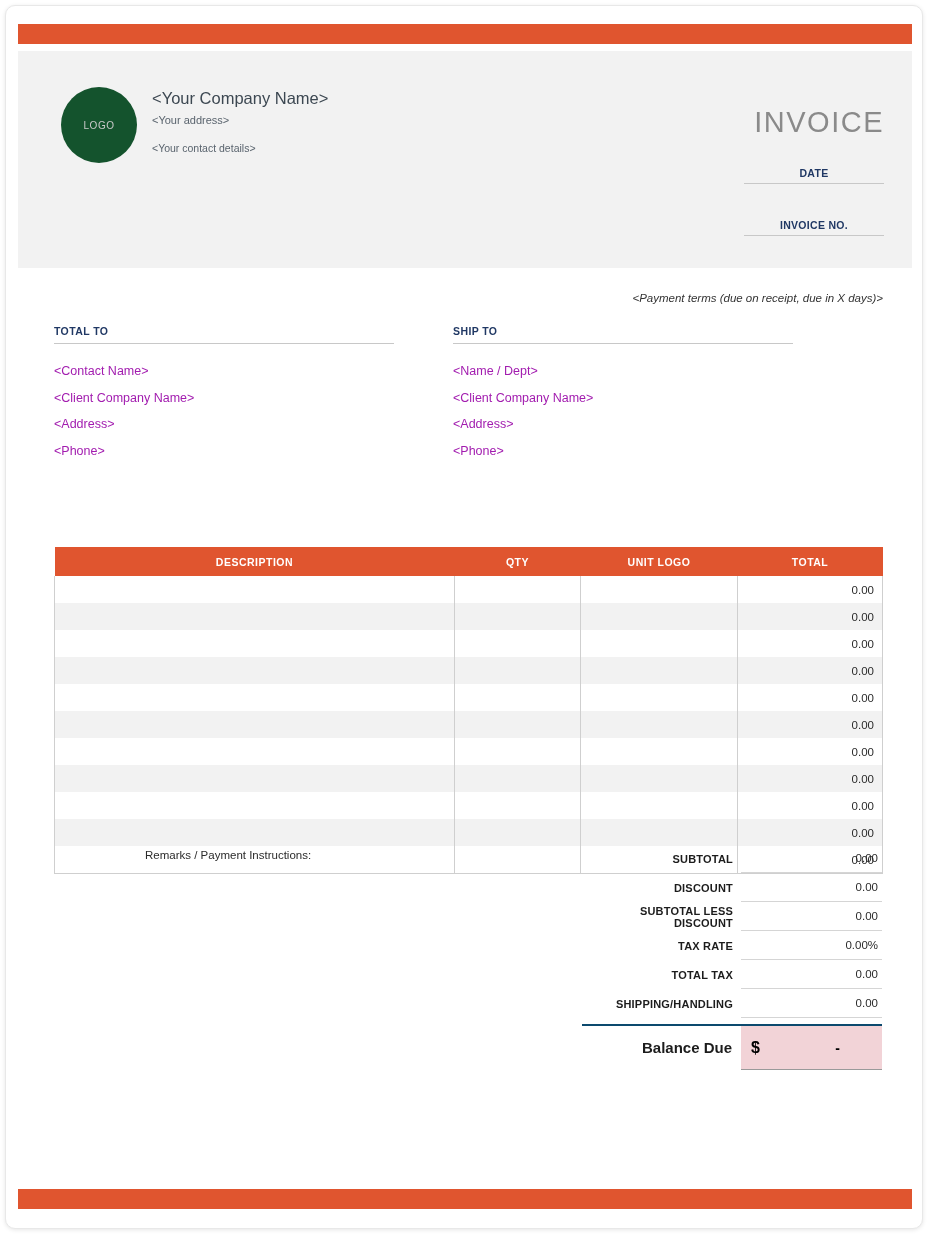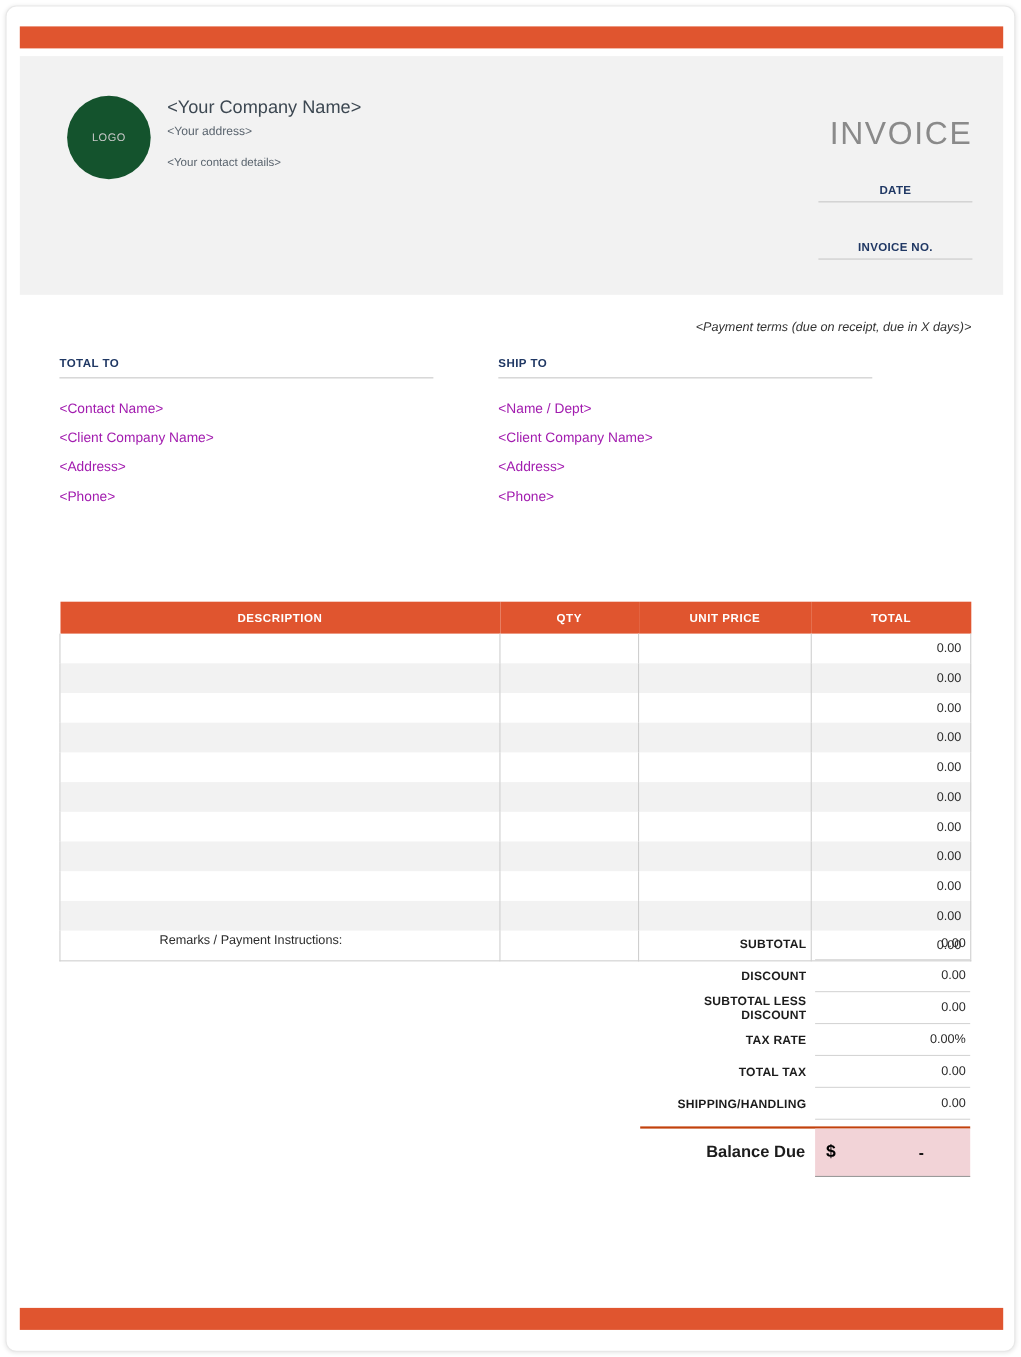--- a/index.html
+++ b/index.html
@@ -234,21 +234,21 @@
     padding-right: 4px;
     box-sizing: border-box;
   }
 
   
   #balance-due-row {
     display: flex;
     align-items: stretch;
     height: 44px;
     margin-top: 6px;
-    border-top: 2px solid #c2410c;
+    border-top: 2px solid #0c4a6e;
   }
   #balance-due-label {
     flex: 0 0 159px;
     text-align: right;
     font-size: 15px;
     font-weight: bold;
     color: #1c1c1c;
     padding-right: 9px;
     line-height: 44px;
     box-sizing: border-box;
@@ -336,21 +336,21 @@
     <colgroup>
       <col class="col-desc">
         <col class="col-qty">
         <col class="col-price">
         <col class="col-total">
     </colgroup>
     <thead>
       <tr>
         <th>DESCRIPTION</th>
         <th>QTY</th>
-        <th>UNIT PRICE</th>
+        <th>UNIT LOGO</th>
         <th>TOTAL</th>
       </tr>
     </thead>
     <tbody id="items-body">
         <tr>
           <td class="c-desc"></td>
           <td class="c-qty"></td>
           <td class="c-price"></td>
           <td class="c-total">0.00</td>
         </tr>

